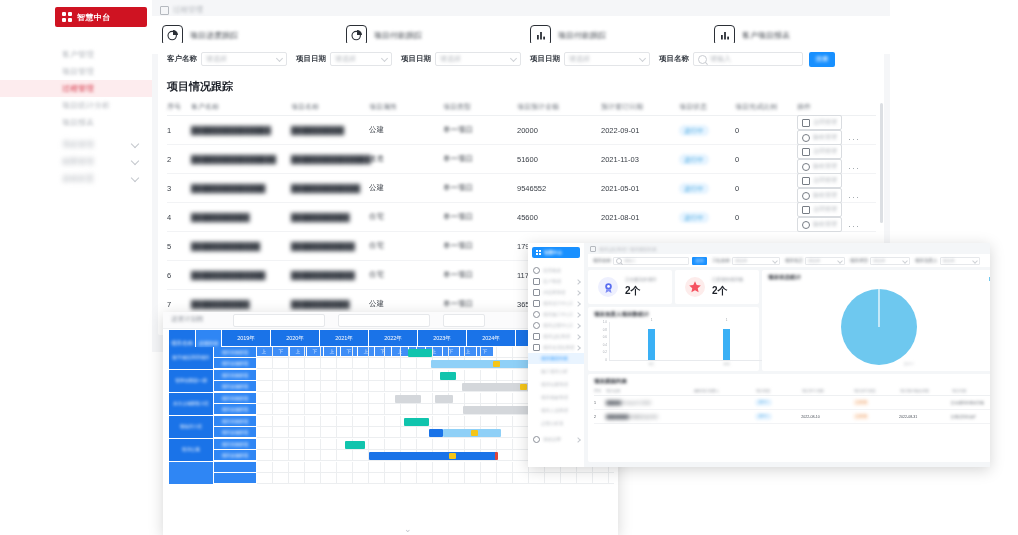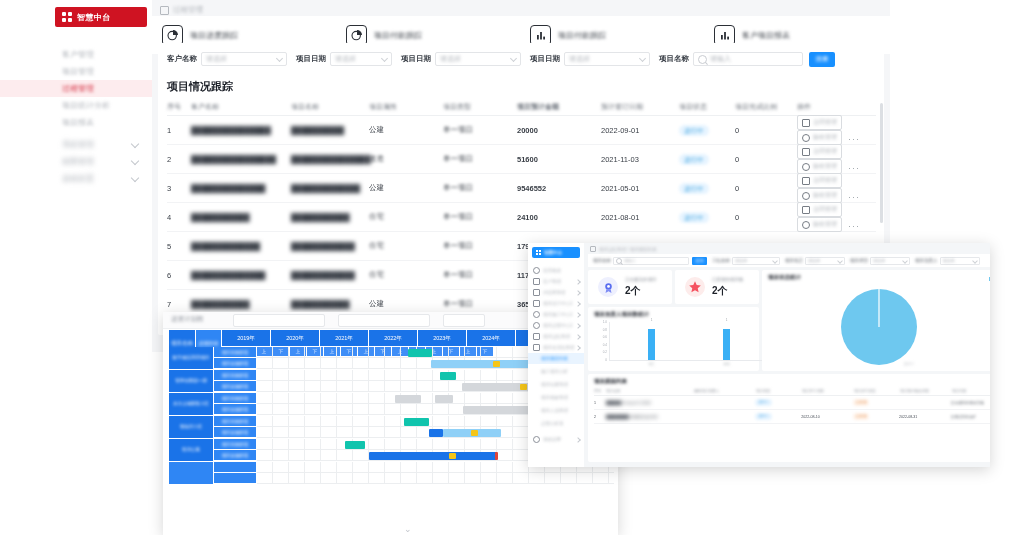--- a/index.html
+++ b/index.html
@@ -50,21 +50,21 @@
   #btn-search{width:26px;height:15px;background:#1890ff;border-radius:2px;color:#fff;font-size:6.5px;
               display:flex;align-items:center;justify-content:center;margin-left:6px;cursor:pointer;}
 
   #tbl-title{position:absolute;left:9px;top:36px;font-size:11px;font-weight:bold;color:#1d2129;}
   #grid{position:absolute;left:9px;top:56px;width:709px;}
   .hrow{display:flex;height:16px;align-items:center;border-bottom:1px solid #eef0f2;}
   .hrow span{font-size:7px;color:#6b717a;}
   .drow{display:flex;height:28px;align-items:center;border-bottom:1px solid #f2f3f5;}
   .drow span{font-size:7.5px;color:#3b4048;}
   .c0{width:24px;}.c1{width:100px;}.c2{width:78px;}.c3{width:74px;}
-  .c4{width:74px;}.c5{width:84px;font-weight:bold;}.c6{width:78px;}.c7{width:56px;}.c8{width:62px;}.c9{flex:1;}
+  .c4{width:74px;}.c5{width:84px;}.c6{width:78px;}.c7{width:56px;}.c8{width:62px;}.c9{flex:1;}
   .badge{display:inline-block;height:11px;line-height:11px;padding:0 5px;border-radius:7px;
          background:#e6f4ff;color:#4aa8e0;font-size:6.5px;}
   .abtn{display:inline-flex;align-items:center;gap:3px;height:13px;padding:0 4px;border:1px solid #d9dce0;
         border-radius:2px;background:#fff;font-size:6px;color:#555b63;margin-right:4px;cursor:pointer;}
   .abtn .bi{width:6px;height:6px;border:1px solid #777d85;border-radius:1px;flex:none;}
   .dots{font-size:9px;color:#9aa0a6;letter-spacing:1px;cursor:pointer;}
 
   
   #win-gantt{position:absolute;left:163px;top:312px;width:455px;height:223px;background:#fff;
              box-shadow:0 3px 14px rgba(0,0,0,.17);overflow:hidden;}
@@ -337,21 +337,21 @@
             <i class="dots" style="font-style:normal">···</i>
           </span>
         </div>
 
         <div class="drow">
           <span class="c0">4</span>
           <span class="c1 blur-txt">███████████</span>
           <span class="c2 blur-txt">███████████</span>
           <span class="c3 blur-soft">住宅</span>
           <span class="c4 blur-soft">单一项目</span>
-          <span class="c5">24100</span>
+          <span class="c5">45600</span>
           <span class="c6">2021-08-01</span>
           <span class="c7"><i class="badge blur-soft" style="font-style:normal;color:#4aa8e0">进行中</i></span>
           <span class="c8">0</span>
           <span class="c9">
             <i class="abtn" style="font-style:normal">
                 <b class="bi"></b>
                 <u class="blur-soft" style="text-decoration:none">合同管理</u>
               </i>
             <i class="abtn" style="font-style:normal">
                 <b class="bi" style="border-radius:50%"></b>

